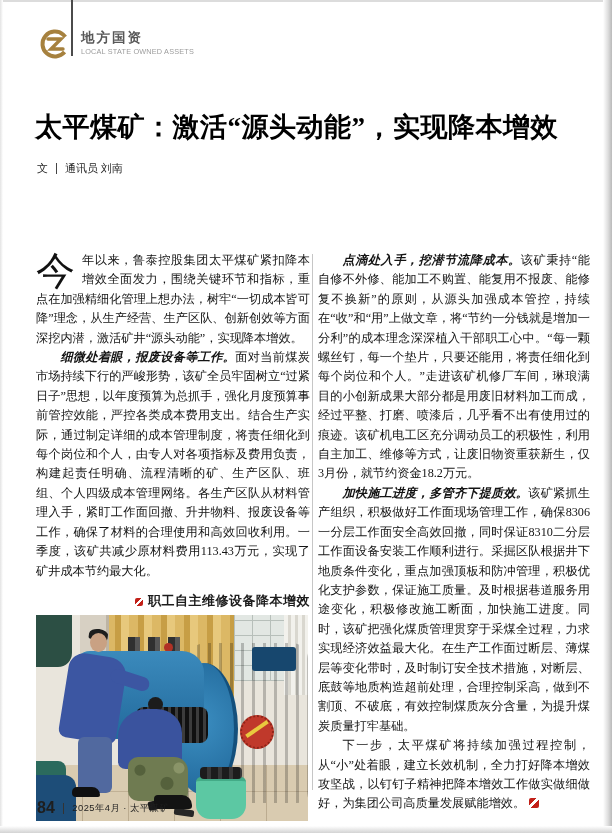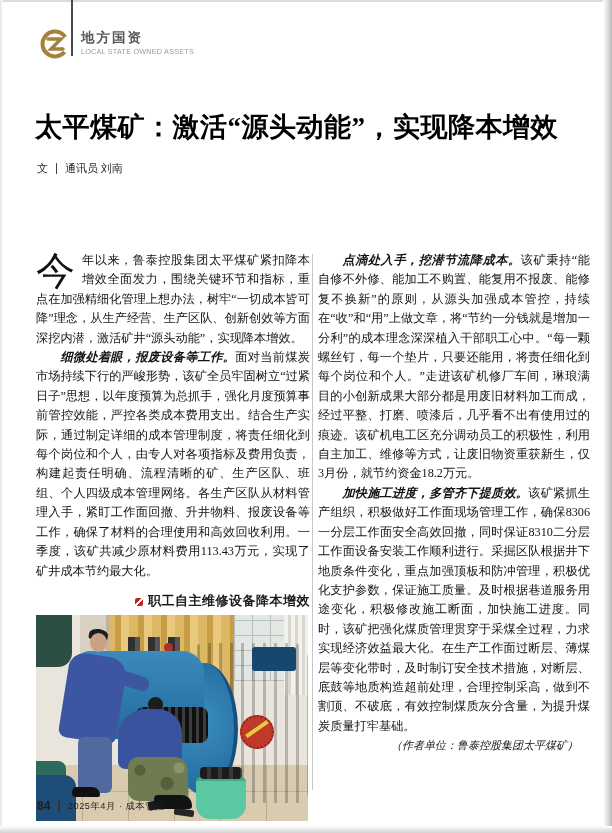--- a/index.html
+++ b/index.html
@@ -81,21 +81,21 @@
     background-image:radial-gradient(circle at 20% 30%,#55613c 0 5px,transparent 6px),radial-gradient(circle at 65% 60%,#55613c 0 6px,transparent 7px),radial-gradient(circle at 85% 25%,#8a9468 0 5px,transparent 6px);}
   .ph-w2-boot{left:118px;top:180px;width:38px;height:14px;background:#131313;border-radius:4px 10px 3px 6px;}
 
   
   .endmark{display:inline-block;width:10px;height:10px;border-radius:2px;margin-left:4px;vertical-align:-1px;
     background:linear-gradient(135deg,#c22018 40%,#ffffff 40%,#ffffff 58%,#c22018 58%);}
   .author-line{margin-top:7px;text-align:right;font-style:italic;font-size:11px;padding-right:12px;text-indent:0;}
 
   
   .footer{position:absolute;left:37px;top:799px;display:flex;align-items:center;font-family:"Liberation Sans",sans-serif;color:#1e1e1e;}
-  .footer-page{font-size:12px;font-weight:bold;}
+  .footer-page{font-size:16px;font-weight:bold;}
   .footer-sep{display:inline-block;width:1.5px;height:11px;background:#333;margin:0 8px;}
   .footer-issue{font-size:9.3px;letter-spacing:0.5px;}
 </style>
 </head>
 <body>
 
 <div class="page">
 
   <div class="edge-top"></div>
   <div class="edge-left"></div>
@@ -162,23 +162,23 @@
       <div class="ph ph-w2-head"></div>
       <div class="ph ph-w2-back w-quilt"></div>
       <div class="ph ph-w2-pants"></div>
       <div class="ph ph-w2-boot"></div>
     </div>
   </div>
 
   <div class="col col-right">
     <p class="indent"><span class="lead">点滴处入手，挖潜节流降成本。</span><span>该矿秉持“能自修不外修、能加工不购置、能复用不报废、能修复不换新”的原则，从源头加强成本管控，持续在“收”和“用”上做文章，将“节约一分钱就是增加一分利”的成本理念深深植入干部职工心中。“每一颗螺丝钉，每一个垫片，只要还能用，将责任细化到每个岗位和个人。”走进该矿机修厂车间，琳琅满目的小创新成果大部分都是用废旧材料加工而成，经过平整、打磨、喷漆后，几乎看不出有使用过的痕迹。该矿机电工区充分调动员工的积极性，利用自主加工、维修等方式，让废旧物资重获新生，仅3月份，就节约资金18.2万元。</span></p>
     <p class="indent"><span class="lead">加快施工进度，多管齐下提质效。</span><span>该矿紧抓生产组织，积极做好工作面现场管理工作，确保8306一分层工作面安全高效回撤，同时保证8310二分层工作面设备安装工作顺利进行。采掘区队根据井下地质条件变化，重点加强顶板和防冲管理，积极优化支护参数，保证施工质量。及时根据巷道服务用途变化，积极修改施工断面，加快施工进度。同时，该矿把强化煤质管理贯穿于采煤全过程，力求实现经济效益最大化。在生产工作面过断层、薄煤层等变化带时，及时制订安全技术措施，对断层、底鼓等地质构造超前处理，合理控制采高，做到不割顶、不破底，有效控制煤质灰分含量，为提升煤炭质量打牢基础。</span></p>
-    <p class="author-line">（作者单位：鲁泰控股集团太平煤矿）</p>
+    <p class="indent"><span>下一步，太平煤矿将持续加强过程控制，从“小”处着眼，建立长效机制，全力打好降本增效攻坚战，以钉钉子精神把降本增效工作做实做细做好，为集团公司高质量发展赋能增效。</span><span class="endmark"></span></p>
 
   </div>
 
   <div class="footer">
     <span class="footer-page">84</span>
     <span class="footer-sep"></span>
-    <span class="footer-issue">2025年4月 · 成本管控</span>
+    <span class="footer-issue">2025年4月 · 太平煤矿</span>
   </div>
 
 </div>
 
 </body></html>

